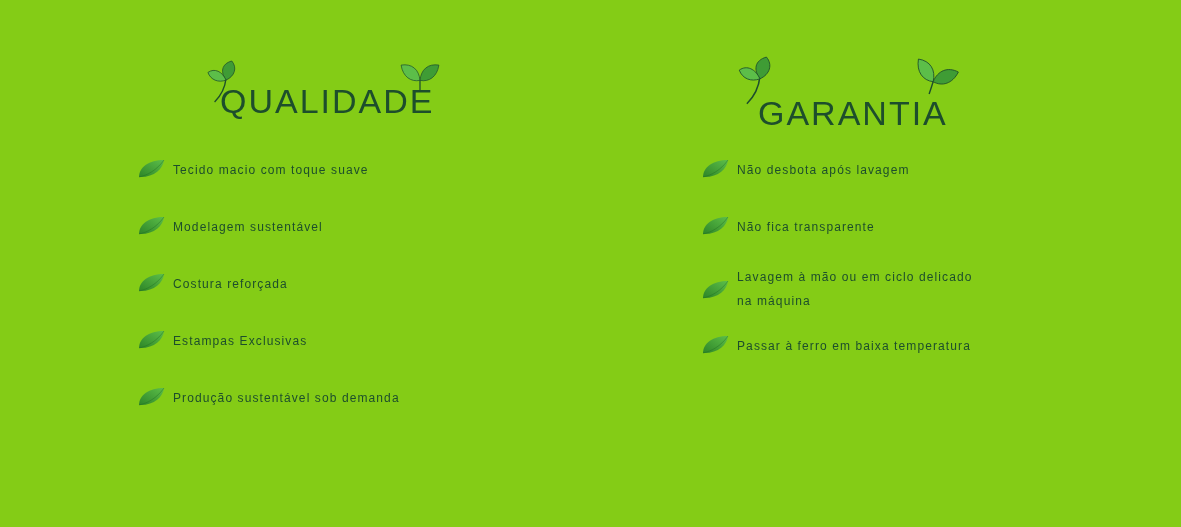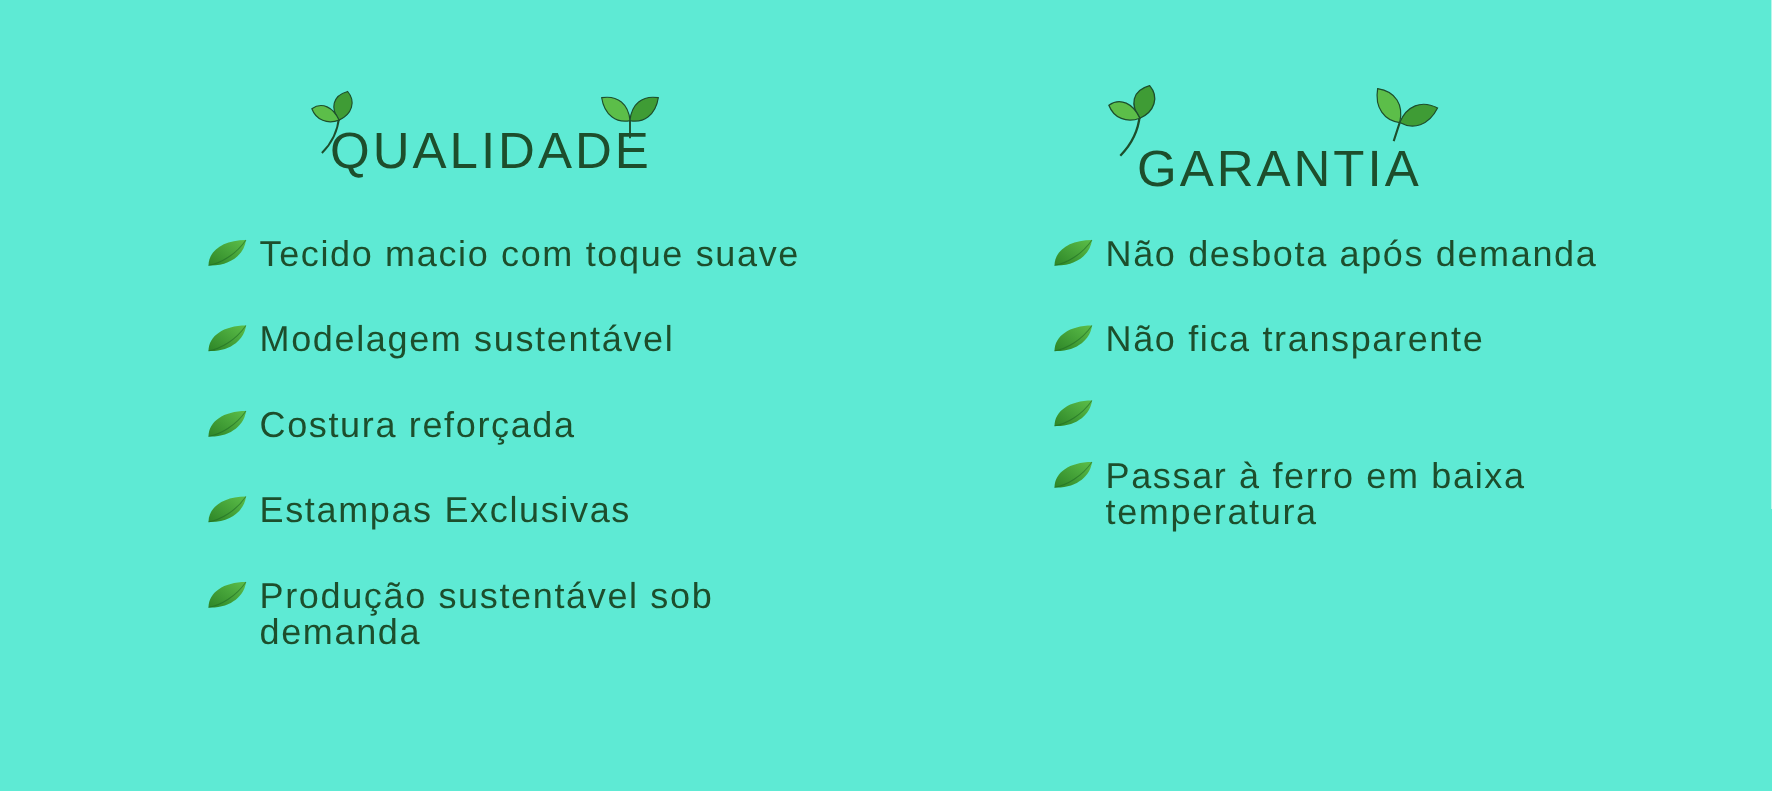--- a/index.html
+++ b/index.html
@@ -1,19 +1,19 @@
 <!DOCTYPE html>
 <html><head>
 <meta charset="utf-8">
 <style>
   html,body{margin:0;padding:0;background:#ffffff;}
   .canvas{
     position:relative;
     width:1181px;height:527px;
-    background:#5eead4;
+    background:#84cc16;
     font-family:"Liberation Sans", sans-serif;
     overflow:hidden;
   }
   .section-title{
     position:absolute;
     margin:0;
     font-size:34px;
     font-weight:400;
     letter-spacing:2px;
     color:#1d4e2c;
@@ -47,21 +47,21 @@
   }
   .leaf-bullet{
     flex:none;
     width:27px;height:19px;
     margin-right:8px;
     margin-top:1px;
     line-height:0;
   }
   .leaf-bullet svg{display:block;}
   .item-text{
-    font-size:24px;
+    font-size:12px;
     line-height:24px;
     letter-spacing:1.1px;
     color:#1d4e2c;
     white-space:pre-line;
   }
 </style>
 </head>
 <body>
 
 <div class="canvas">
@@ -184,21 +184,21 @@
               <defs>
                 <linearGradient id="leafGrad5" x1="1" y1="0" x2="0" y2="1">
                   <stop offset="0" stop-color="#5cbe49"></stop>
                   <stop offset="1" stop-color="#2d8527"></stop>
                 </linearGradient>
               </defs>
               <path d="M1 18 C1 8 11 1 26 1 C25 10 16 18.6 1 18 Z" fill="url(#leafGrad5)"></path>
               <path d="M1 18 C9 16.5 19 11 26 1" stroke="#1f6b24" stroke-width="0.7" fill="none" opacity="0.6"></path>
             </svg>
           </span>
-          <span class="item-text">Não desbota após demanda</span>
+          <span class="item-text">Não desbota após lavagem</span>
         </li>
         <li class="item">
           <span class="leaf-bullet">
             <svg width="27" height="19" viewBox="0 0 27 19" xmlns="http://www.w3.org/2000/svg">
               <defs>
                 <linearGradient id="leafGrad6" x1="1" y1="0" x2="0" y2="1">
                   <stop offset="0" stop-color="#5cbe49"></stop>
                   <stop offset="1" stop-color="#2d8527"></stop>
                 </linearGradient>
               </defs>
@@ -214,20 +214,22 @@
               <defs>
                 <linearGradient id="leafGrad8" x1="1" y1="0" x2="0" y2="1">
                   <stop offset="0" stop-color="#5cbe49"></stop>
                   <stop offset="1" stop-color="#2d8527"></stop>
                 </linearGradient>
               </defs>
               <path d="M1 18 C1 8 11 1 26 1 C25 10 16 18.6 1 18 Z" fill="url(#leafGrad8)"></path>
               <path d="M1 18 C9 16.5 19 11 26 1" stroke="#1f6b24" stroke-width="0.7" fill="none" opacity="0.6"></path>
             </svg>
           </span>
+          <span class="item-text">Lavagem à mão ou em ciclo delicado
+na máquina</span>
         </li>
         <li class="item">
           <span class="leaf-bullet">
             <svg width="27" height="19" viewBox="0 0 27 19" xmlns="http://www.w3.org/2000/svg">
               <defs>
                 <linearGradient id="leafGrad9" x1="1" y1="0" x2="0" y2="1">
                   <stop offset="0" stop-color="#5cbe49"></stop>
                   <stop offset="1" stop-color="#2d8527"></stop>
                 </linearGradient>
               </defs>

